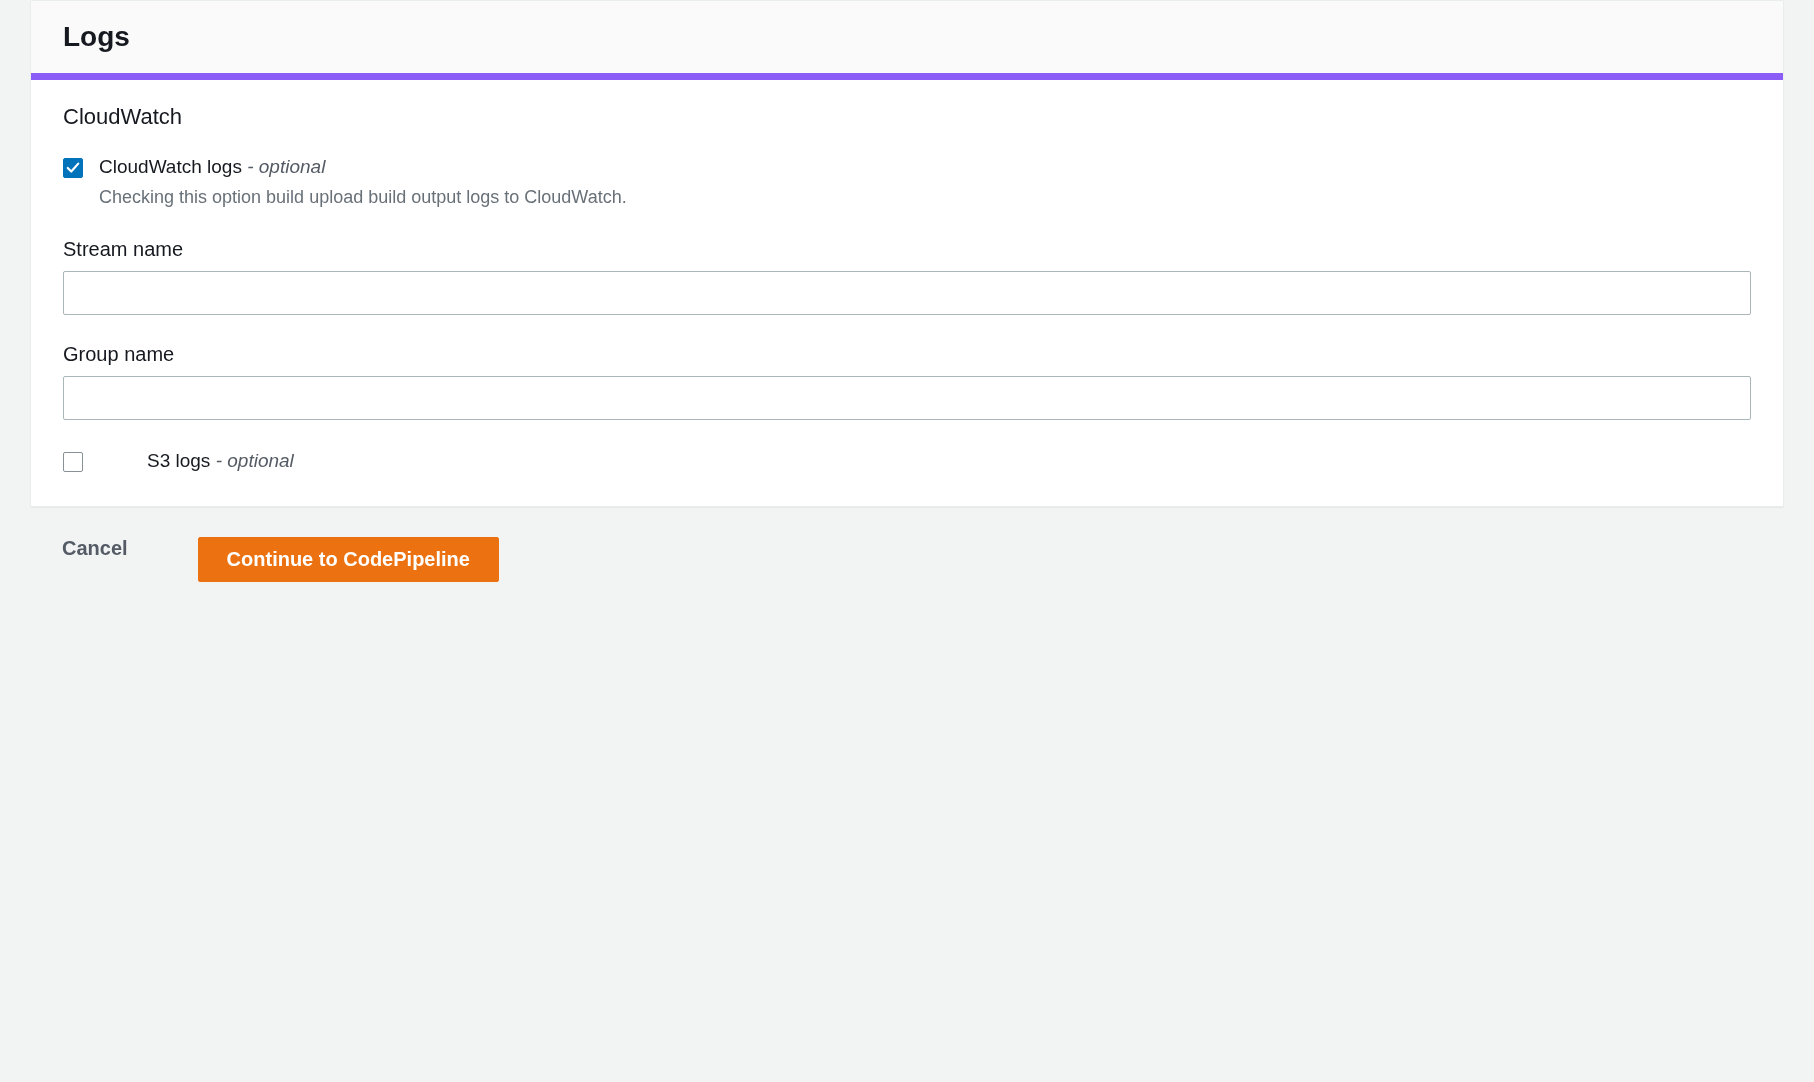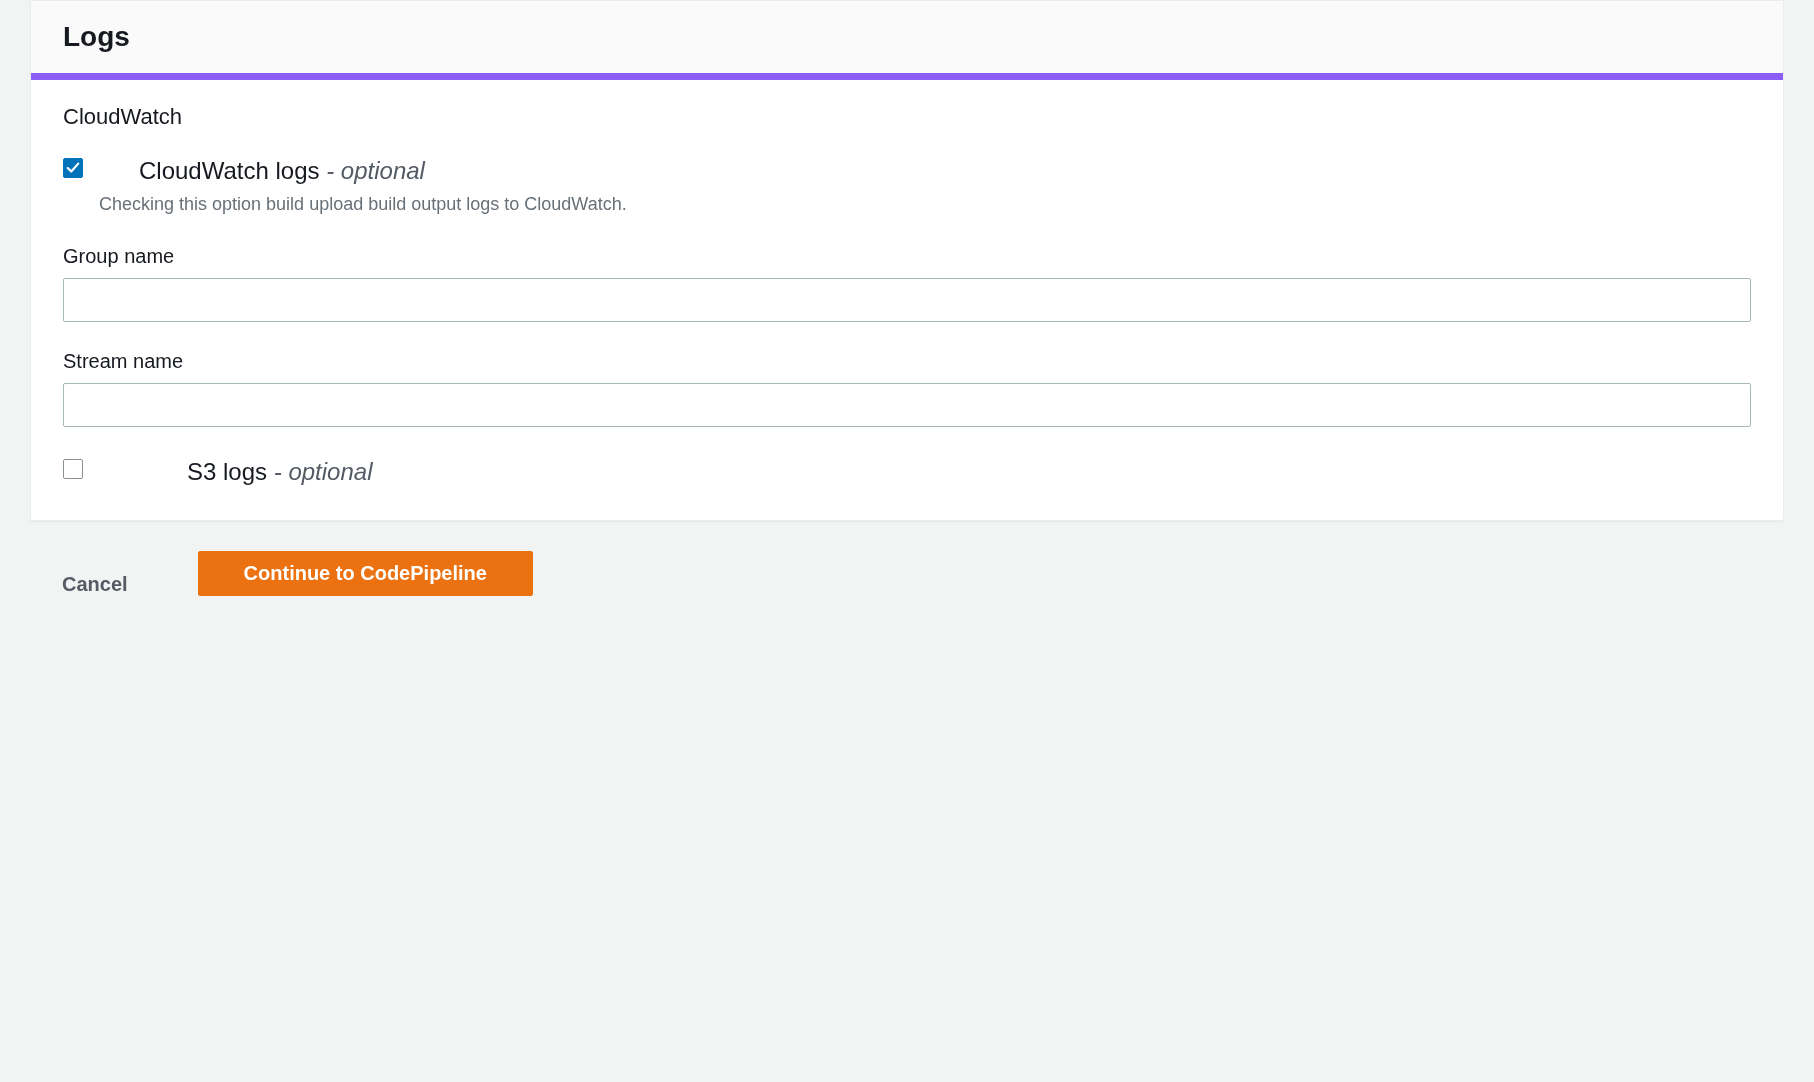--- a/index.html
+++ b/index.html
@@ -71,24 +71,23 @@
     }
     .checkbox svg {
       display: none;
       width: 14px;
       height: 14px;
     }
     .checkbox-content {
       flex: 1;
     }
     .checkbox-label {
-      font-size: 24px;
+      font-size: 19px;
       color: #16191f;
       line-height: 1.4;
-      margin-left: 40px;
     }
     .optional-text {
       font-style: italic;
       color: #545b64;
     }
     .checkbox-description {
       font-size: 18px;
       color: #687078;
       margin-top: 4px;
       line-height: 1.4;
@@ -109,40 +108,40 @@
       border-radius: 2px;
       font-size: 16px;
       color: #16191f;
       height: 44px;
     }
     .s3-section {
       margin-top: 10px;
     }
     .actions {
       display: flex;
-      align-items: flex-end;
+      align-items: flex-start;
       gap: 70px;
       padding: 0 32px;
     }
     .btn-cancel {
       background: none;
       border: none;
       font-size: 20px;
       font-weight: 700;
       color: #545b64;
       cursor: pointer;
       padding: 0;
     }
     .btn-primary {
       background: #ec7211;
       border: 1px solid #ec7211;
       color: #ffffff;
       font-size: 20px;
       font-weight: 700;
-      padding: 10px 45px;
+      padding: 10px 28px;
       border-radius: 2px;
       cursor: pointer;
     }
   </style>
 </head>
 <body>
 
 <div class="container">
   <div class="panel">
     <div class="panel-header">
@@ -160,26 +159,26 @@
         </div>
         <div class="checkbox-content">
           <div class="checkbox-label">
             <span>CloudWatch logs</span><span class="optional-text"> - optional</span>
           </div>
           <div class="checkbox-description">Checking this option build upload build output logs to CloudWatch.</div>
         </div>
       </div>
 
       <div class="field-group">
+        <label class="field-label">Stream name</label>
+        <input type="text" class="text-input" value="" style="">
+      </div>
+
+      <div class="field-group">
         <label class="field-label">Group name</label>
-        <input type="text" class="text-input" value="" style="">
-      </div>
-
-      <div class="field-group">
-        <label class="field-label">Stream name</label>
         <input type="text" class="text-input" value="" style="">
       </div>
 
       <div class="s3-section">
 
         <div class="checkbox-row" style="margin-bottom:0;gap:48px;">
           <div class="checkbox">
             
           </div>
           <div class="checkbox-content">

